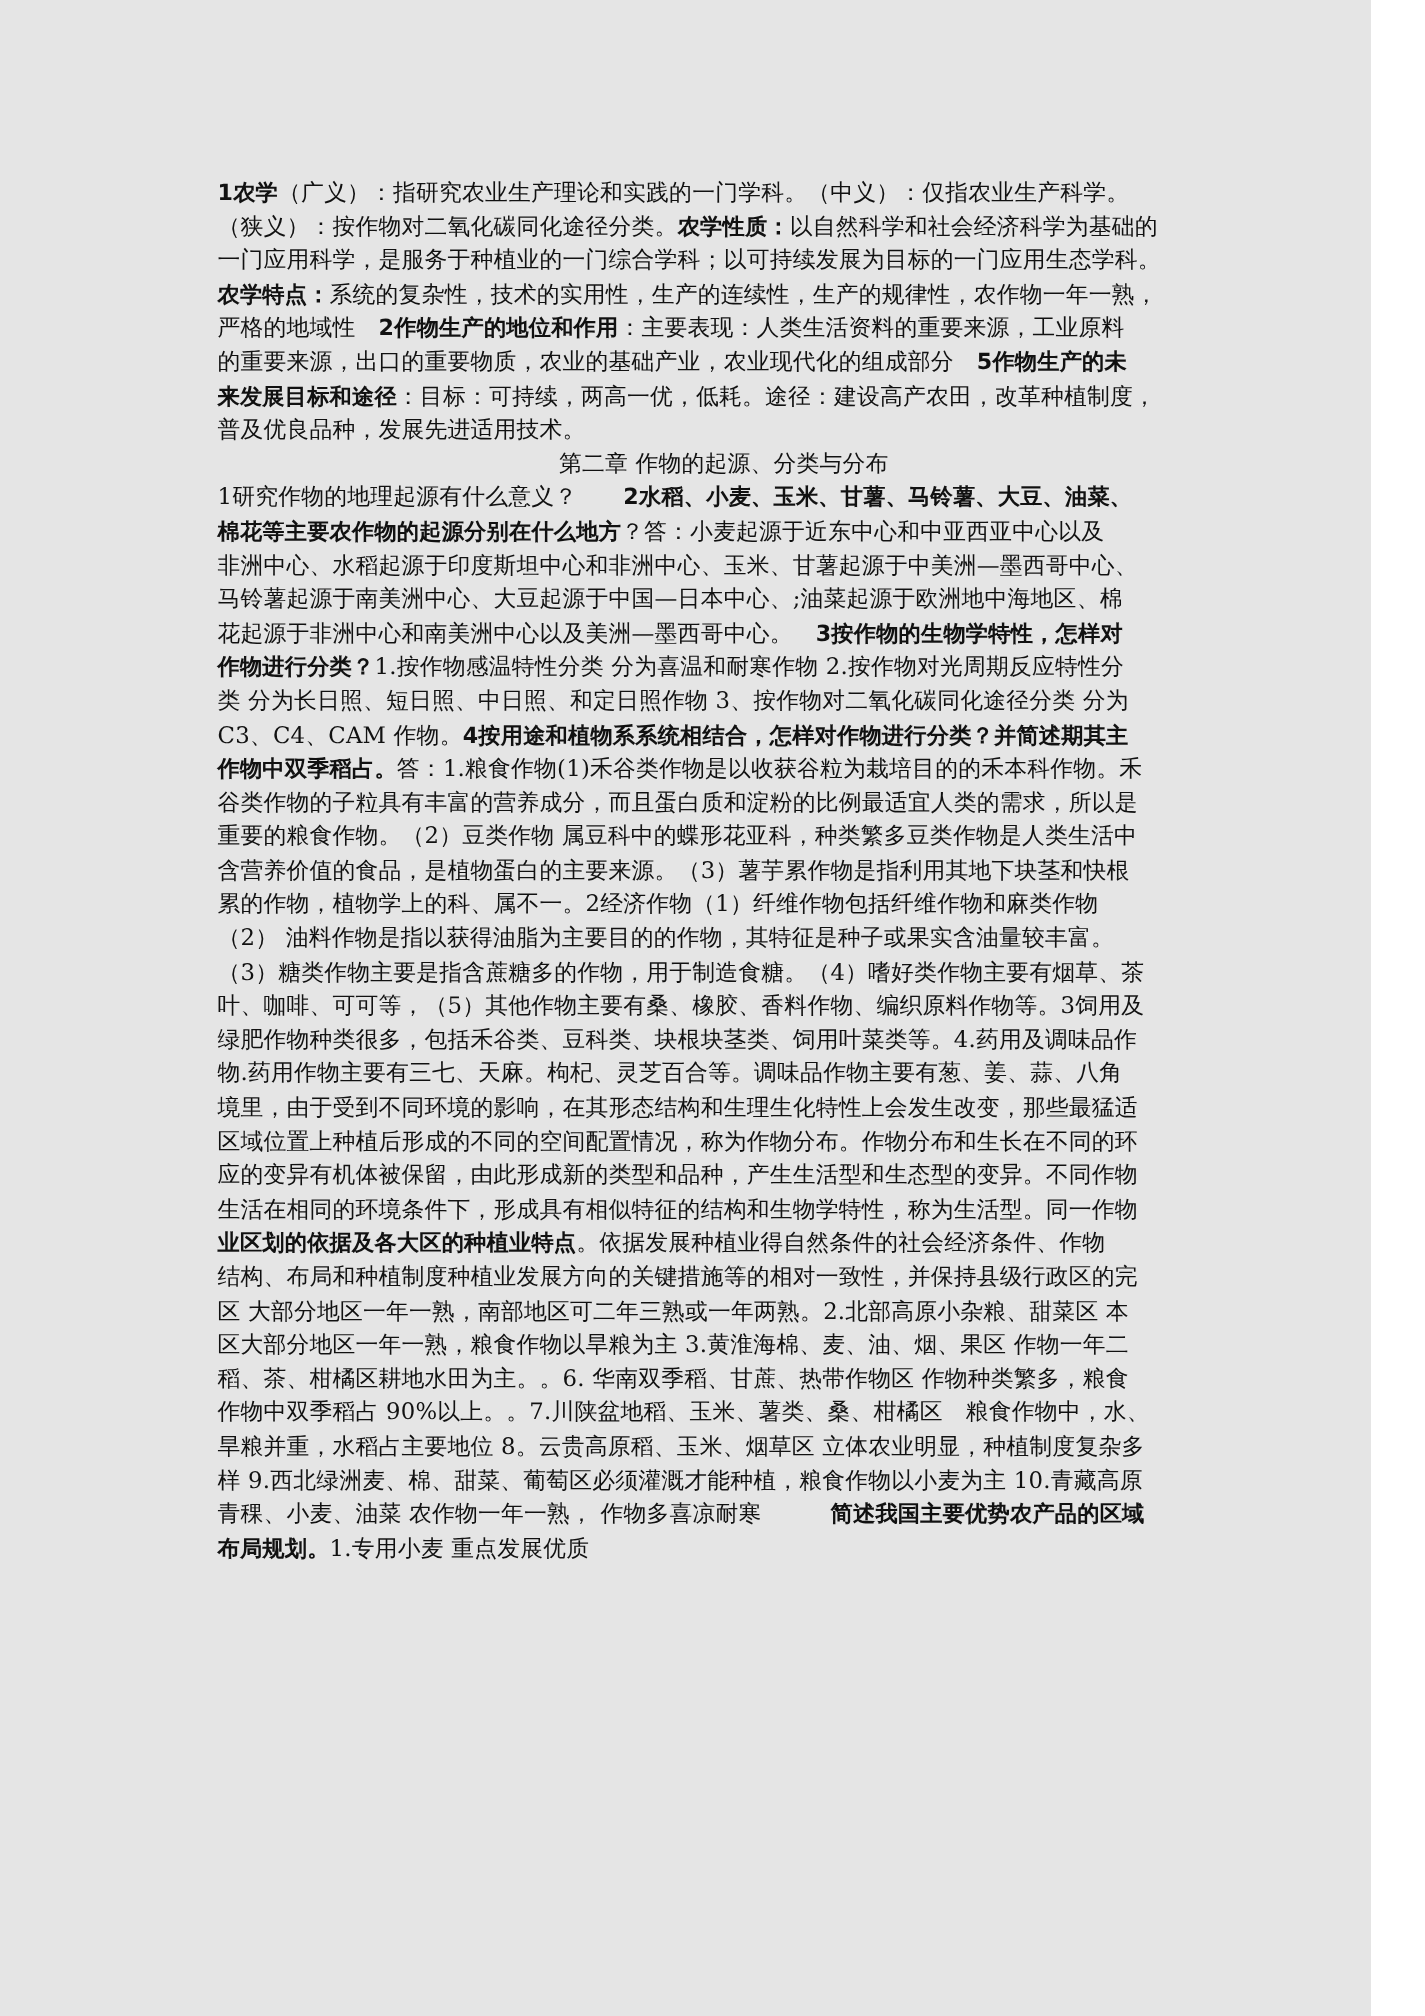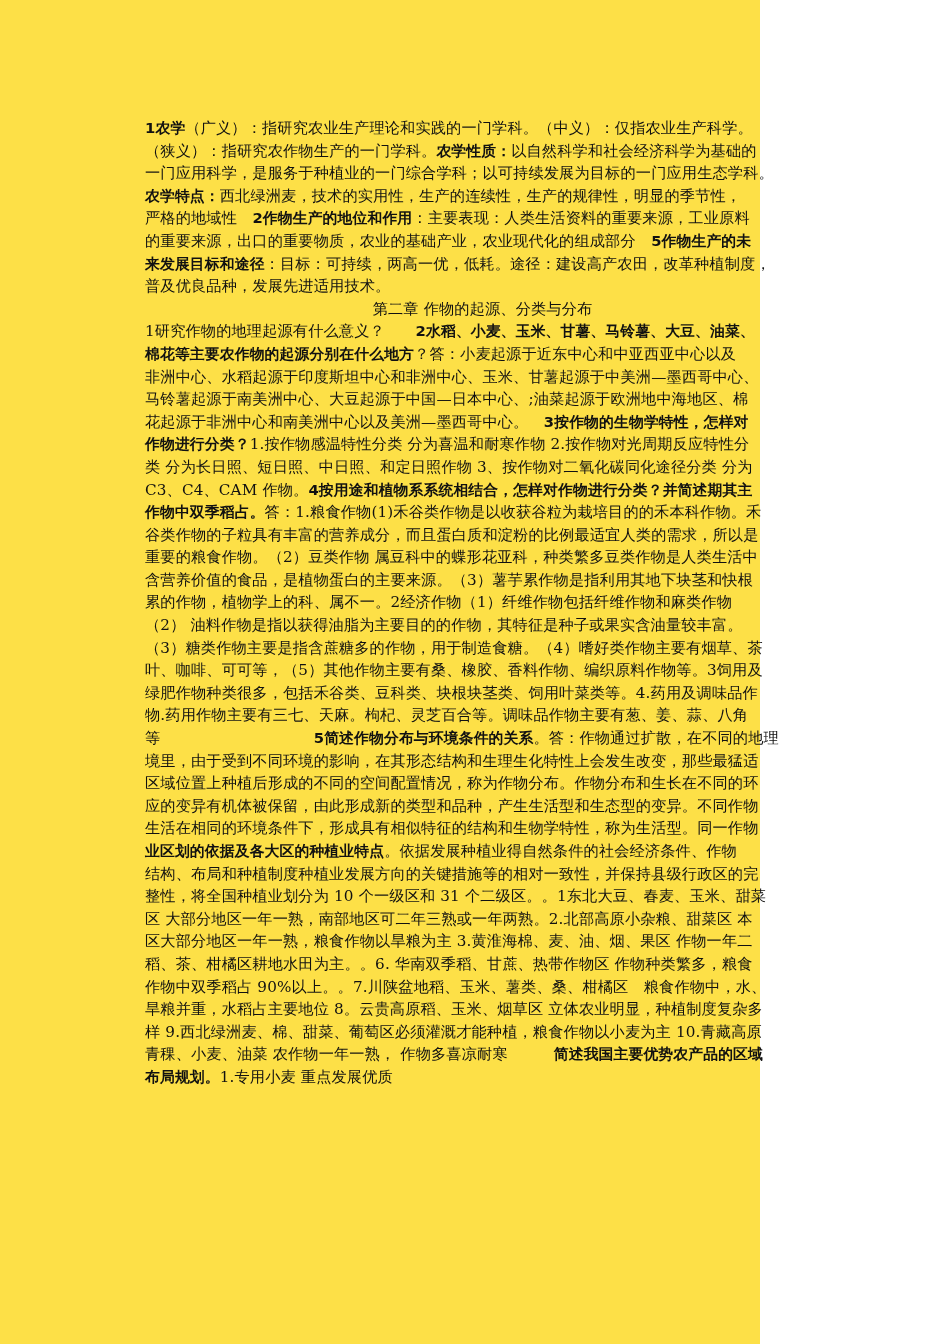--- a/index.html
+++ b/index.html
@@ -1,33 +1,33 @@
 <!DOCTYPE html>
 <html><head>
 <meta charset="utf-8">
 <style>
   html, body { margin:0; padding:0; background:#ffffff; }
   body { width:950px; height:1344px; position:relative; overflow:hidden;
          font-family:"DejaVu Serif","Liberation Serif",serif; color:#111; }
-  .page { position:absolute; left:0; top:0; width:760px; height:1344px; background:#fde047; }
+  .page { position:absolute; left:0; top:0; width:914px; height:1344px; background:#e5e5e5; }
   .text { position:absolute; left:145px; top:117px; width:675px; }
   .line { height:22.6px; line-height:22.6px; font-size:15.2px; white-space:nowrap; overflow:visible; letter-spacing:0.15px; }
   .line.center { text-align:center; }
   .b { font-weight:bold; font-family:"DejaVu Sans","Liberation Sans",sans-serif; font-size:14.8px; }
   .n { font-weight:normal; }
 </style>
 </head>
 <body>
 
 <div class="page">
   <div class="text" id="doc">
       <div class="line"><span class="n"> </span><span class="b">1农学</span><span class="n">（广义）：指研究农业生产理论和实践的一门学科。（中义）：仅指农业生产科学。</span></div>
-      <div class="line"><span class="n">（狭义）：指研究农作物生产的一门学科。</span><span class="b">农学性质：</span><span class="n">以自然科学和社会经济科学为基础的</span></div>
+      <div class="line"><span class="n">（狭义）：按作物对二氧化碳同化途径分类。</span><span class="b">农学性质：</span><span class="n">以自然科学和社会经济科学为基础的</span></div>
       <div class="line"><span class="n">一门应用科学，是服务于种植业的一门综合学科；以可持续发展为目标的一门应用生态学科。</span></div>
-      <div class="line"><span class="b">农学特点：</span><span class="n">西北绿洲麦，技术的实用性，生产的连续性，生产的规律性，明显的季节性，</span></div>
+      <div class="line"><span class="b">农学特点：</span><span class="n">系统的复杂性，技术的实用性，生产的连续性，生产的规律性，农作物一年一熟，</span></div>
       <div class="line"><span class="n">严格的地域性　</span><span class="b">2作物生产的地位和作用</span><span class="n">：主要表现：人类生活资料的重要来源，工业原料</span></div>
       <div class="line"><span class="n">的重要来源，出口的重要物质，农业的基础产业，农业现代化的组成部分　</span><span class="b">5作物生产的未</span></div>
       <div class="line"><span class="b">来发展目标和途径</span><span class="n">：目标：可持续，两高一优，低耗。途径：建设高产农田，改革种植制度，</span></div>
       <div class="line"><span class="n">普及优良品种，发展先进适用技术。</span></div>
       <div class="line center"><span class="n">第二章  作物的起源、分类与分布</span></div>
       <div class="line"><span class="n">1研究作物的地理起源有什么意义？　　</span><span class="b">2水稻、小麦、玉米、甘薯、马铃薯、大豆、油菜、</span></div>
       <div class="line"><span class="b">棉花等主要农作物的起源分别在什么地方</span><span class="n">？答：小麦起源于近东中心和中亚西亚中心以及</span></div>
       <div class="line"><span class="n">非洲中心、水稻起源于印度斯坦中心和非洲中心、玉米、甘薯起源于中美洲—墨西哥中心、</span></div>
       <div class="line"><span class="n">马铃薯起源于南美洲中心、大豆起源于中国—日本中心、;油菜起源于欧洲地中海地区、棉</span></div>
       <div class="line"><span class="n">花起源于非洲中心和南美洲中心以及美洲—墨西哥中心。　</span><span class="b">3按作物的生物学特性，怎样对</span></div>
@@ -37,28 +37,26 @@
       <div class="line"><span class="b">作物中双季稻占。</span><span class="n">答：1.粮食作物(1)禾谷类作物是以收获谷粒为栽培目的的禾本科作物。禾</span></div>
       <div class="line"><span class="n">谷类作物的子粒具有丰富的营养成分，而且蛋白质和淀粉的比例最适宜人类的需求，所以是</span></div>
       <div class="line"><span class="n">重要的粮食作物。（2）豆类作物  属豆科中的蝶形花亚科，种类繁多豆类作物是人类生活中</span></div>
       <div class="line"><span class="n">含营养价值的食品，是植物蛋白的主要来源。（3）薯芋累作物是指利用其地下块茎和快根</span></div>
       <div class="line"><span class="n">累的作物，植物学上的科、属不一。2经济作物（1）纤维作物包括纤维作物和麻类作物</span></div>
       <div class="line"><span class="n">（2）  油料作物是指以获得油脂为主要目的的作物，其特征是种子或果实含油量较丰富。</span></div>
       <div class="line"><span class="n">（3）糖类作物主要是指含蔗糖多的作物，用于制造食糖。（4）嗜好类作物主要有烟草、茶</span></div>
       <div class="line"><span class="n">叶、咖啡、可可等，（5）其他作物主要有桑、橡胶、香料作物、编织原料作物等。3饲用及</span></div>
       <div class="line"><span class="n">绿肥作物种类很多，包括禾谷类、豆科类、块根块茎类、饲用叶菜类等。4.药用及调味品作</span></div>
       <div class="line"><span class="n">物.药用作物主要有三七、天麻。枸杞、灵芝百合等。调味品作物主要有葱、姜、蒜、八角</span></div>
-      <div class="line"><span class="n">等　　　　　　　　　　</span><span class="b">5简述作物分布与环境条件的关系</span><span class="n">。答：作物通过扩散，在不同的地理</span></div>
       <div class="line"><span class="n">境里，由于受到不同环境的影响，在其形态结构和生理生化特性上会发生改变，那些最猛适</span></div>
       <div class="line"><span class="n">区域位置上种植后形成的不同的空间配置情况，称为作物分布。作物分布和生长在不同的环</span></div>
       <div class="line"><span class="n">应的变异有机体被保留，由此形成新的类型和品种，产生生活型和生态型的变异。不同作物</span></div>
       <div class="line"><span class="n">生活在相同的环境条件下，形成具有相似特征的结构和生物学特性，称为生活型。同一作物</span></div>
       <div class="line"><span class="b">业区划的依据及各大区的种植业特点</span><span class="n">。依据发展种植业得自然条件的社会经济条件、作物</span></div>
       <div class="line"><span class="n">结构、布局和种植制度种植业发展方向的关键措施等的相对一致性，并保持县级行政区的完</span></div>
-      <div class="line"><span class="n">整性，将全国种植业划分为 10 个一级区和 31 个二级区。。1东北大豆、春麦、玉米、甜菜</span></div>
       <div class="line"><span class="n">区  大部分地区一年一熟，南部地区可二年三熟或一年两熟。2.北部高原小杂粮、甜菜区  本</span></div>
       <div class="line"><span class="n">区大部分地区一年一熟，粮食作物以旱粮为主 3.黄淮海棉、麦、油、烟、果区  作物一年二</span></div>
       <div class="line"><span class="n">稻、茶、柑橘区耕地水田为主。。6. 华南双季稻、甘蔗、热带作物区  作物种类繁多，粮食</span></div>
       <div class="line"><span class="n">作物中双季稻占 90%以上。。7.川陕盆地稻、玉米、薯类、桑、柑橘区　粮食作物中，水、</span></div>
       <div class="line"><span class="n">旱粮并重，水稻占主要地位 8。云贵高原稻、玉米、烟草区  立体农业明显，种植制度复杂多</span></div>
       <div class="line"><span class="n">样 9.西北绿洲麦、棉、甜菜、葡萄区必须灌溉才能种植，粮食作物以小麦为主 10.青藏高原</span></div>
       <div class="line"><span class="n">青稞、小麦、油菜  农作物一年一熟，  作物多喜凉耐寒　　　</span><span class="b">简述我国主要优势农产品的区域</span></div>
       <div class="line"><span class="b">布局规划。</span><span class="n">1.专用小麦 重点发展优质</span></div>
     </div>
 </div>

